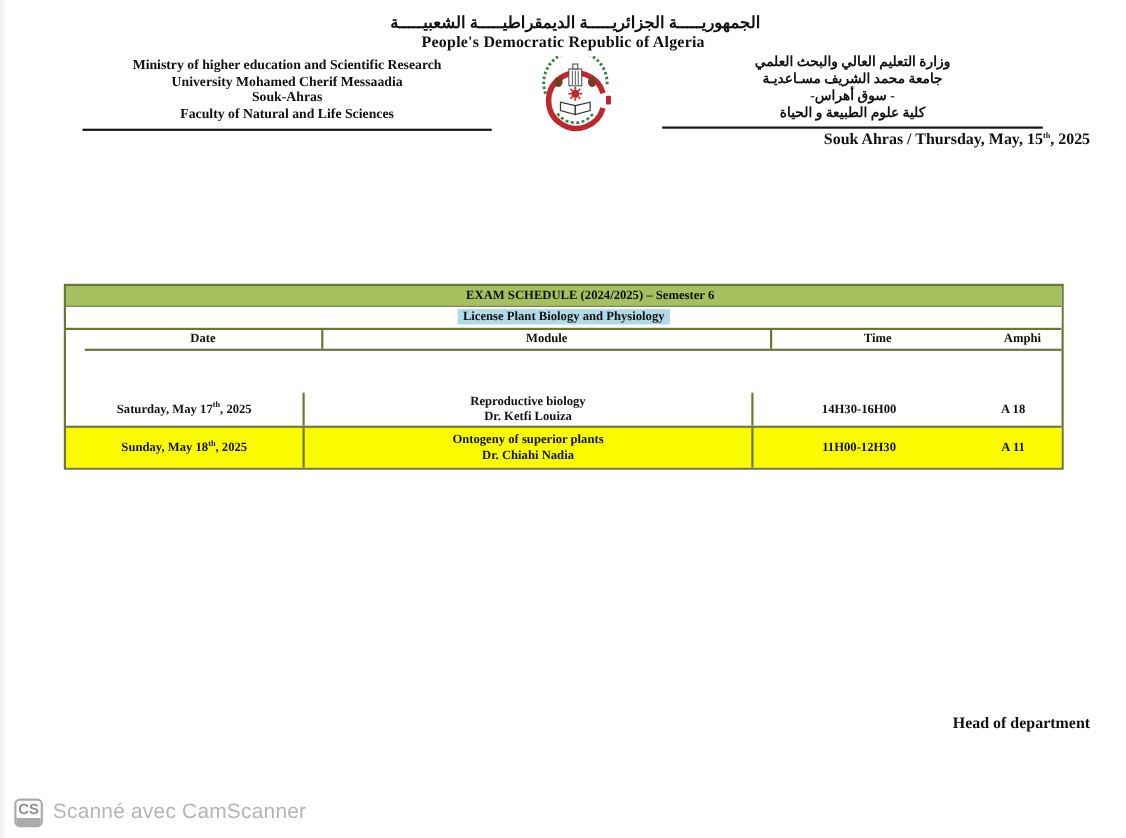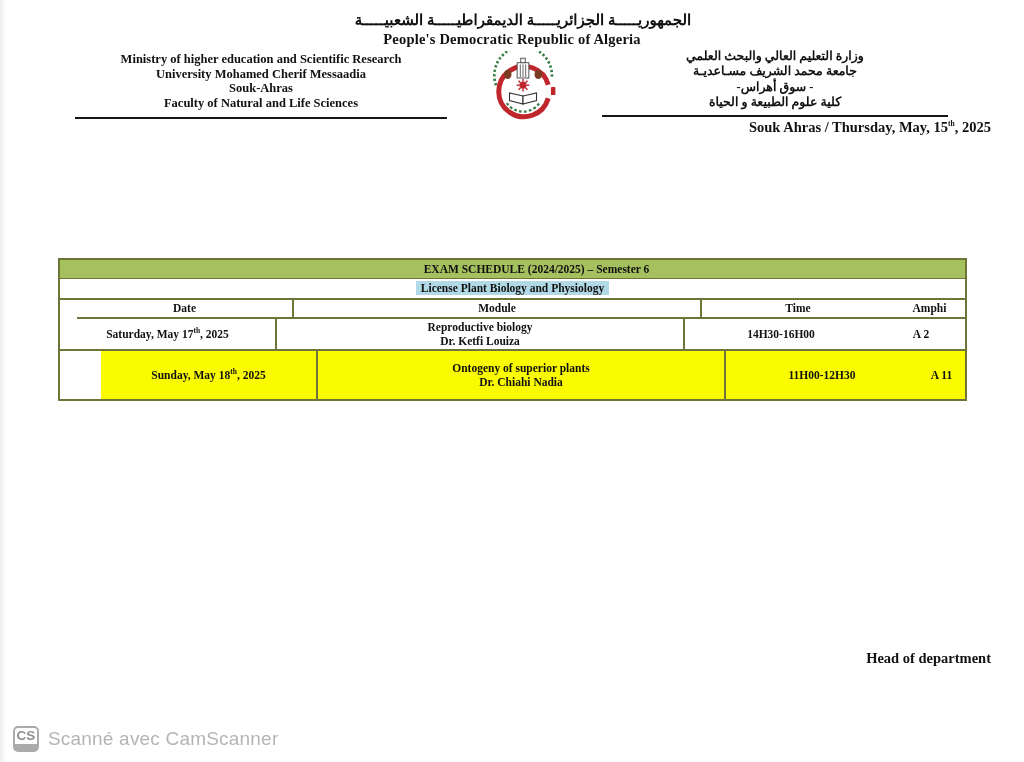--- a/index.html
+++ b/index.html
@@ -49,22 +49,22 @@
   .exam-table{position:absolute;left:58px;top:258px;width:909px;
     border:2px solid var(--table-border);box-sizing:border-box;background:#fff;}
   .t-title{height:18px;line-height:18px;text-align:center;font-size:11.5px;font-weight:700;
     background:var(--table-title-bg);border-bottom:1px solid var(--table-border);padding-left:48px;}
   .t-program{height:19px;line-height:19px;text-align:center;font-size:11.5px;font-weight:700;
     border-bottom:2px solid var(--table-border);background:#fff;}
   .t-program .hl{background:var(--program-highlight);padding:1px 5px;}
   .t-grid{display:grid;grid-template-columns:217px 408px 192px auto;}
   .t-head{height:17px;border-bottom:2px solid var(--table-border);margin-left:17px;}
   .t-head .cell{line-height:17px;}
-  .row-1{height:30px;border-bottom:2px solid var(--table-border);}
-  .row-2{height:48px;background:var(--row-highlight);margin-left:41px;}
+  .row-1{height:30px;border-bottom:2px solid var(--table-border);margin-top:38px;}
+  .row-2{height:36px;background:var(--row-highlight);}
   .cell{text-align:center;font-size:11.5px;font-weight:700;box-sizing:border-box;
     display:flex;flex-direction:column;justify-content:center;}
   .cell.b-right{border-right:2px solid var(--table-border);}
   .cell .line{line-height:14px;}
   sup{font-size:7.5px;vertical-align:super;line-height:0;}
 
   .signature{position:absolute;top:650px;right:33px;font-size:14.5px;font-weight:700;}
 
   .watermark{position:absolute;left:13px;top:726px;display:flex;align-items:center;gap:9px;
     font-family:"Liberation Sans", sans-serif;}
@@ -152,21 +152,21 @@
   </div>
   <div class="t-grid row-1">
     <div class="cell b-right">
       <div class="line"><span>Saturday, May 17</span><sup>th</sup><span>, 2025</span></div>
     </div>
     <div class="cell b-right">
       <div class="line">Reproductive biology</div>
       <div class="line">Dr. Ketfi Louiza</div>
     </div>
     <div class="cell">14H30-16H00</div>
-    <div class="cell">A 2</div>
+    <div class="cell">A 18</div>
   </div>
   <div class="t-grid row-2">
     <div class="cell b-right">
       <div class="line"><span>Sunday, May 18</span><sup>th</sup><span>, 2025</span></div>
     </div>
     <div class="cell b-right">
       <div class="line">Ontogeny of superior plants</div>
       <div class="line">Dr. Chiahi Nadia</div>
     </div>
     <div class="cell">11H00-12H30</div>

